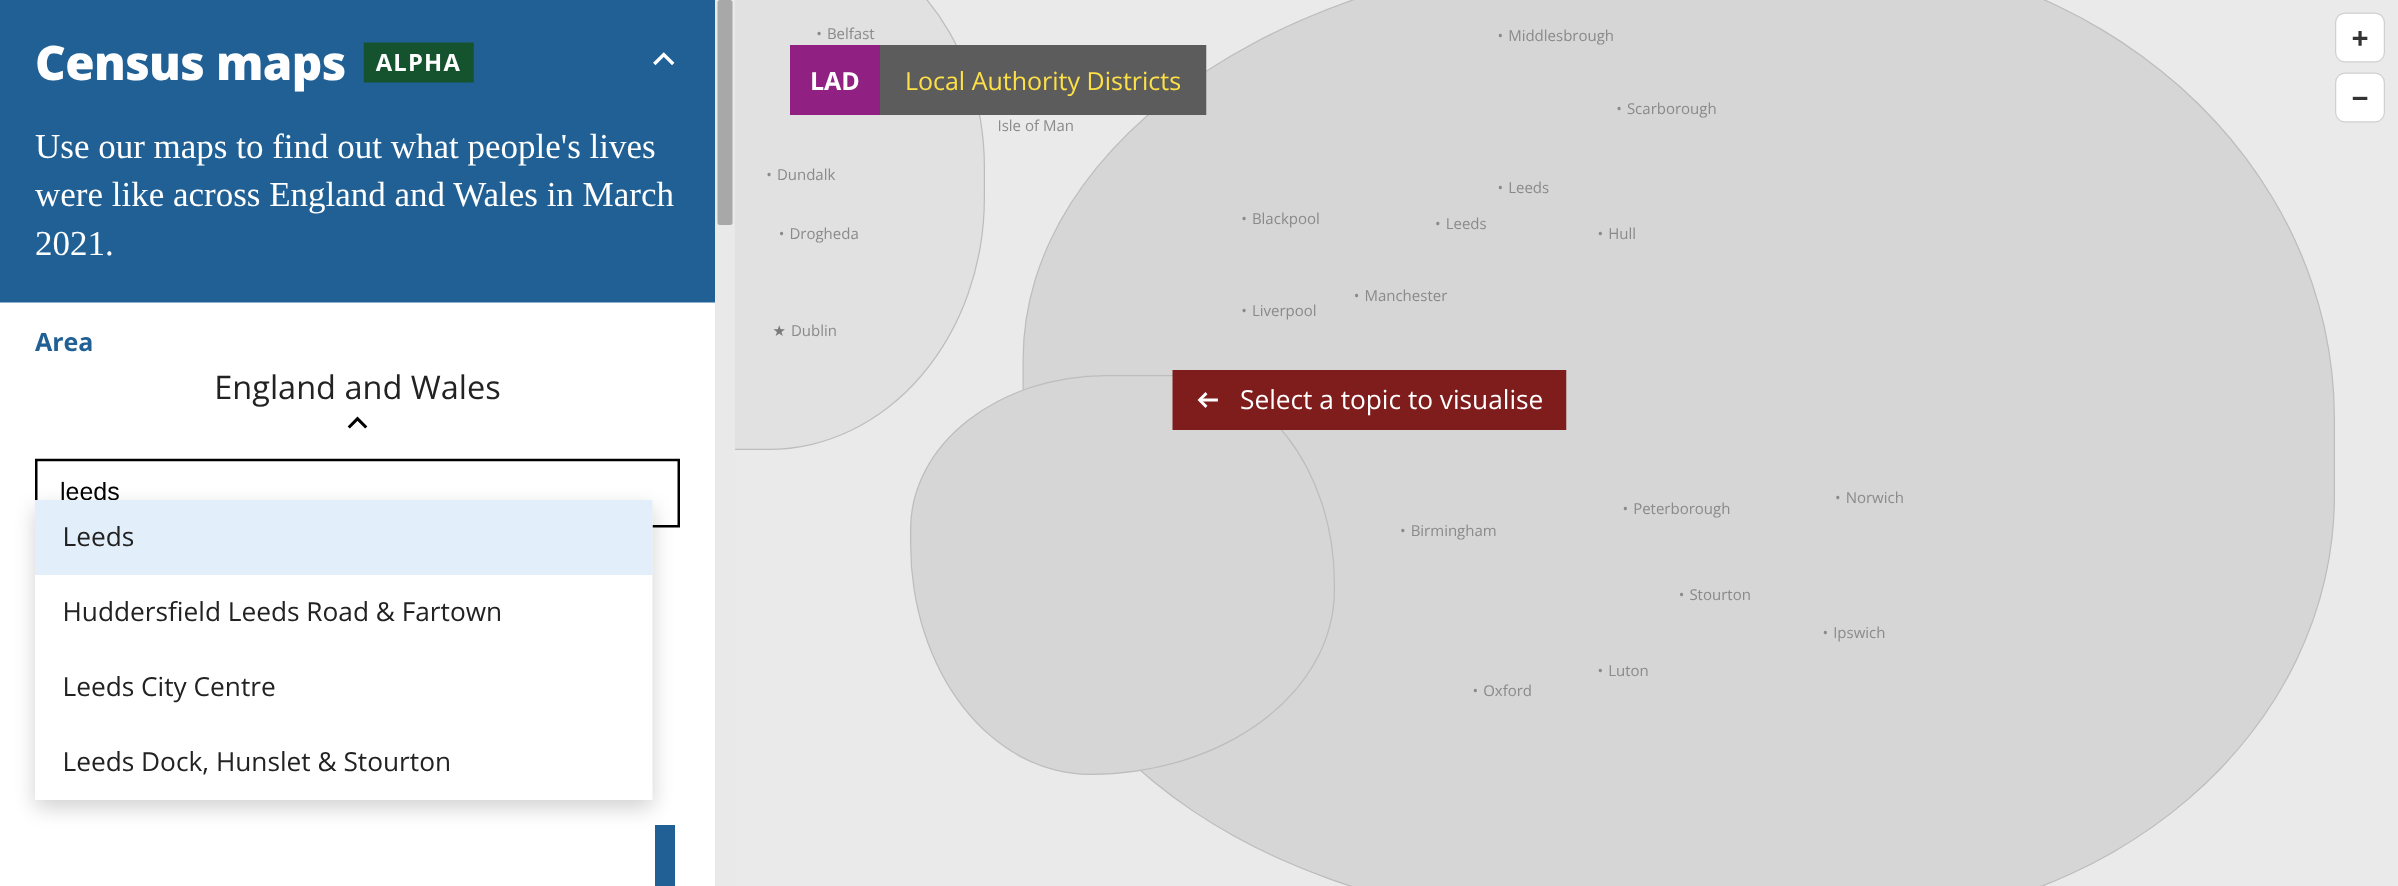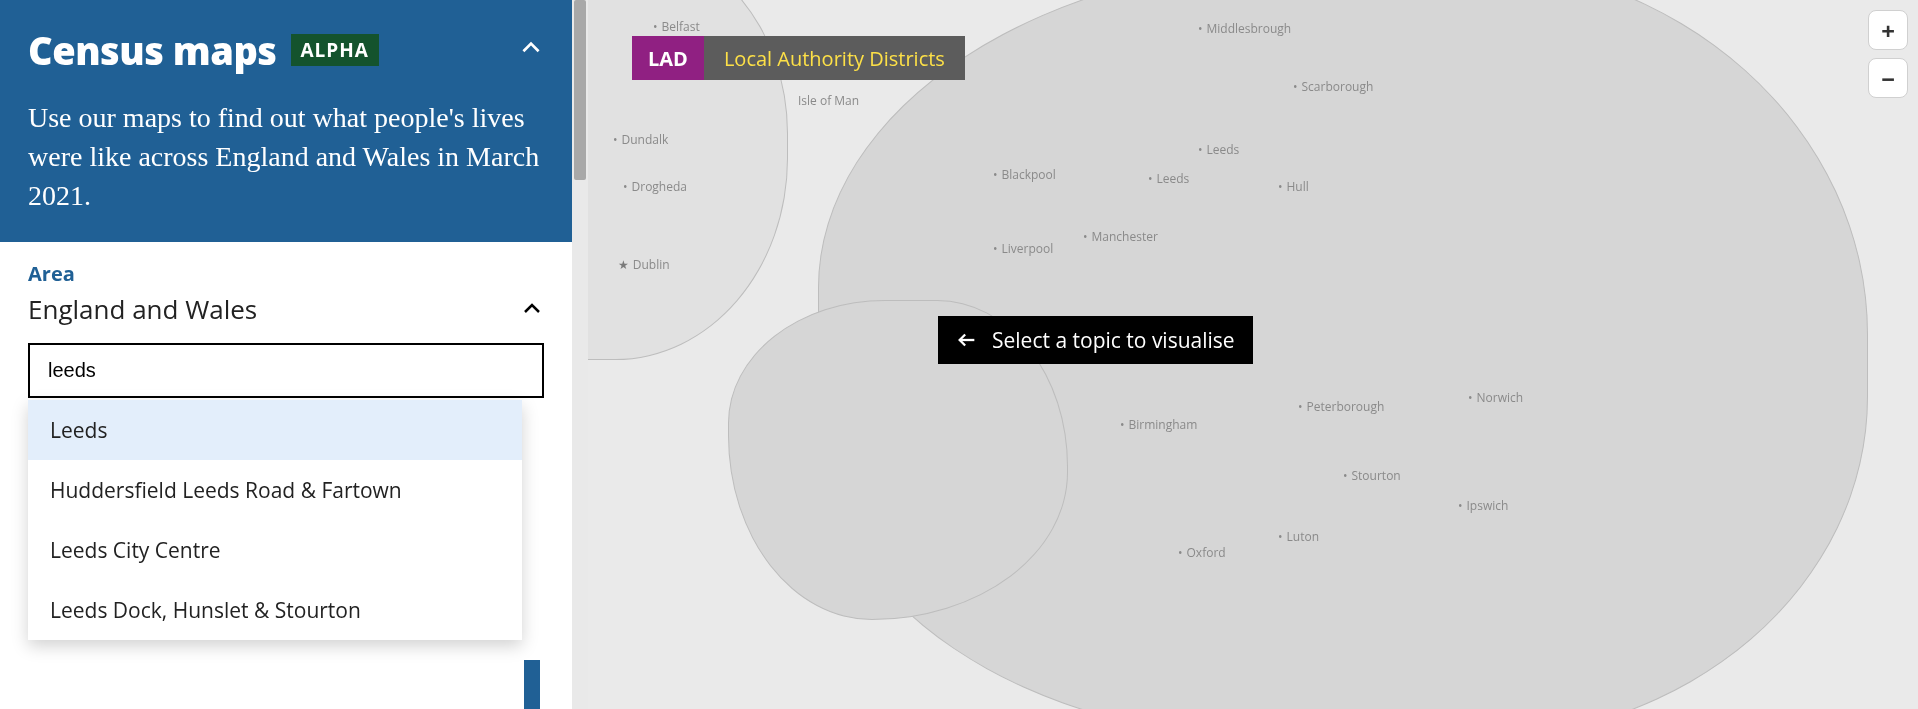--- a/index.html
+++ b/index.html
@@ -64,20 +64,21 @@
 .area-label {
   color: #206095;
   font-size: 20px;
   font-weight: 700;
 }
 .area-value-row {
   display: flex;
   align-items: center;
   justify-content: space-between;
   margin-top: 4px;
+  flex-direction: column;
 }
 .area-value {
   font-size: 26px;
   color: #222;
 }
 .area-chevron {
   width: 24px;
   height: 24px;
   color: #000;
 }
@@ -183,21 +184,21 @@
   content: "★";
   color: #7a7a7a;
   margin-right: 4px;
 }
 
 .lad-badge {
   position: absolute;
   top: 36px;
   left: 44px;
   display: flex;
-  height: 44px;
+  height: 56px;
   align-items: stretch;
   font-size: 20px;
 }
 .lad-badge .abbr {
   background: #902082;
   color: #fff;
   font-weight: 700;
   padding: 8px 16px;
   display: flex;
   align-items: center;
@@ -205,23 +206,23 @@
 .lad-badge .full {
   background: #5c5c5c;
   color: #fde047;
   padding: 8px 20px;
   display: flex;
   align-items: center;
 }
 
 .cta {
   position: absolute;
-  top: 316px;
+  top: 296px;
   left: 350px;
-  background: #000000;
+  background: #7f1d1d;
   color: #fff;
   font-size: 21px;
   padding: 10px 18px;
   display: flex;
   align-items: center;
   gap: 14px;
 }
 .cta svg { width: 22px; height: 22px; }
 
 .zoom-controls {

